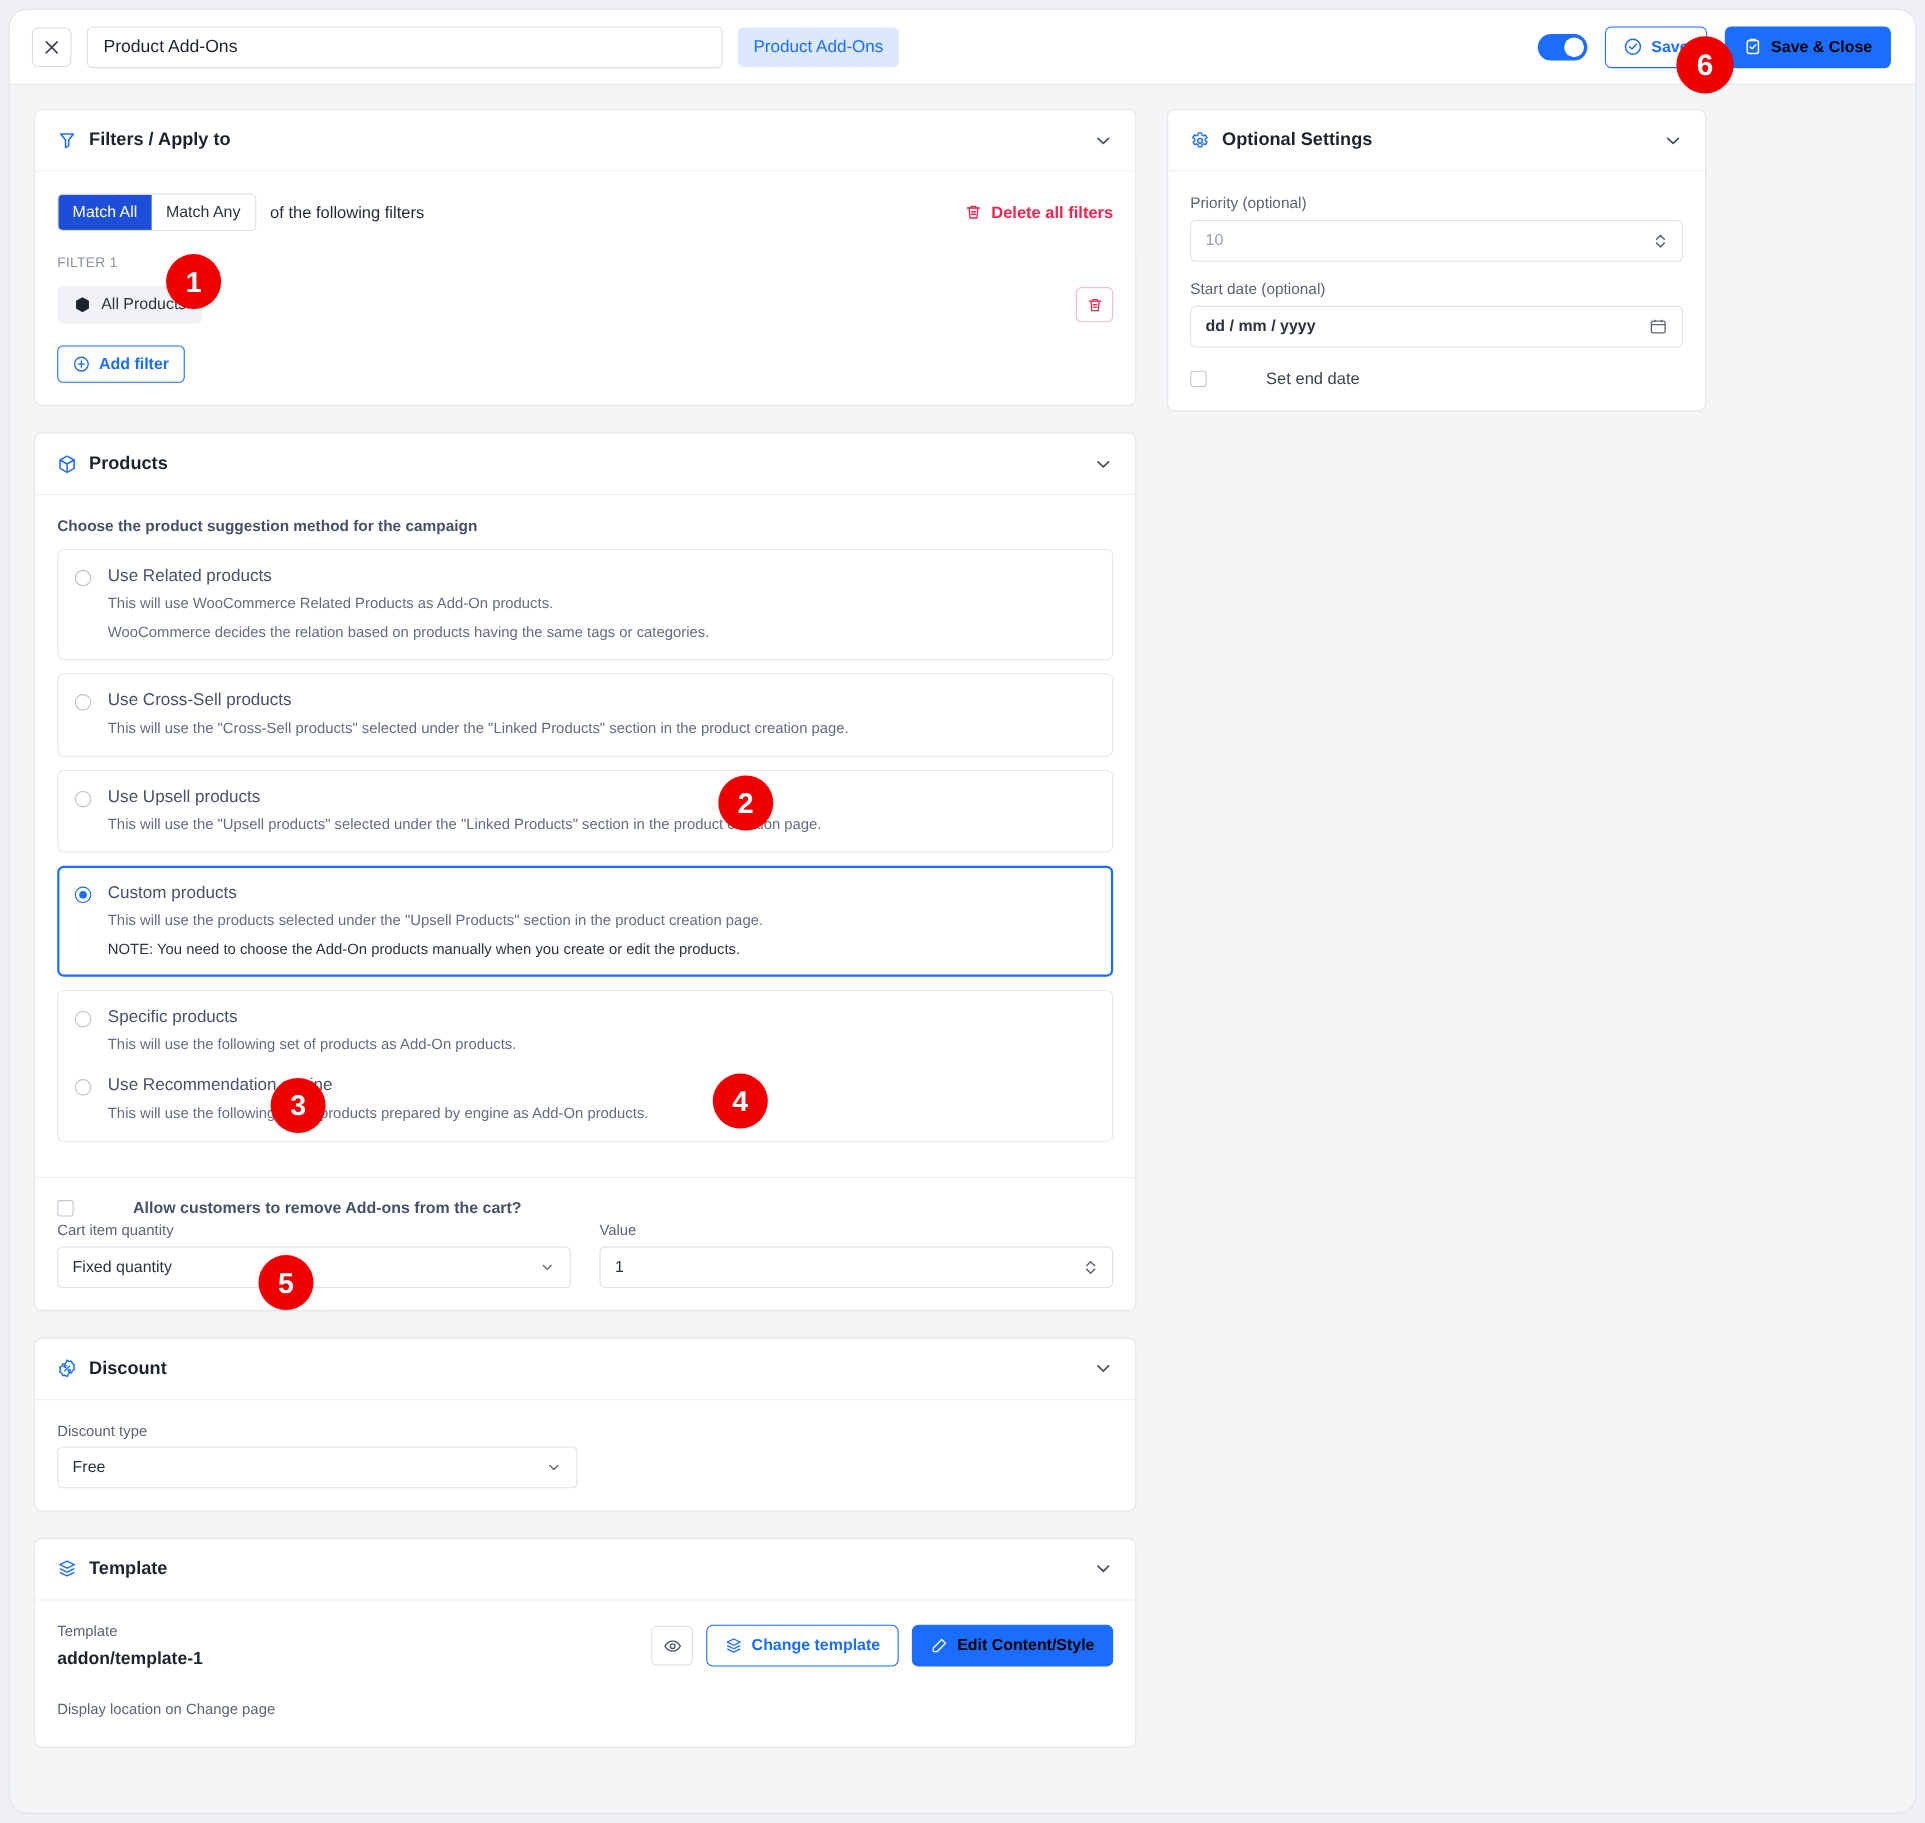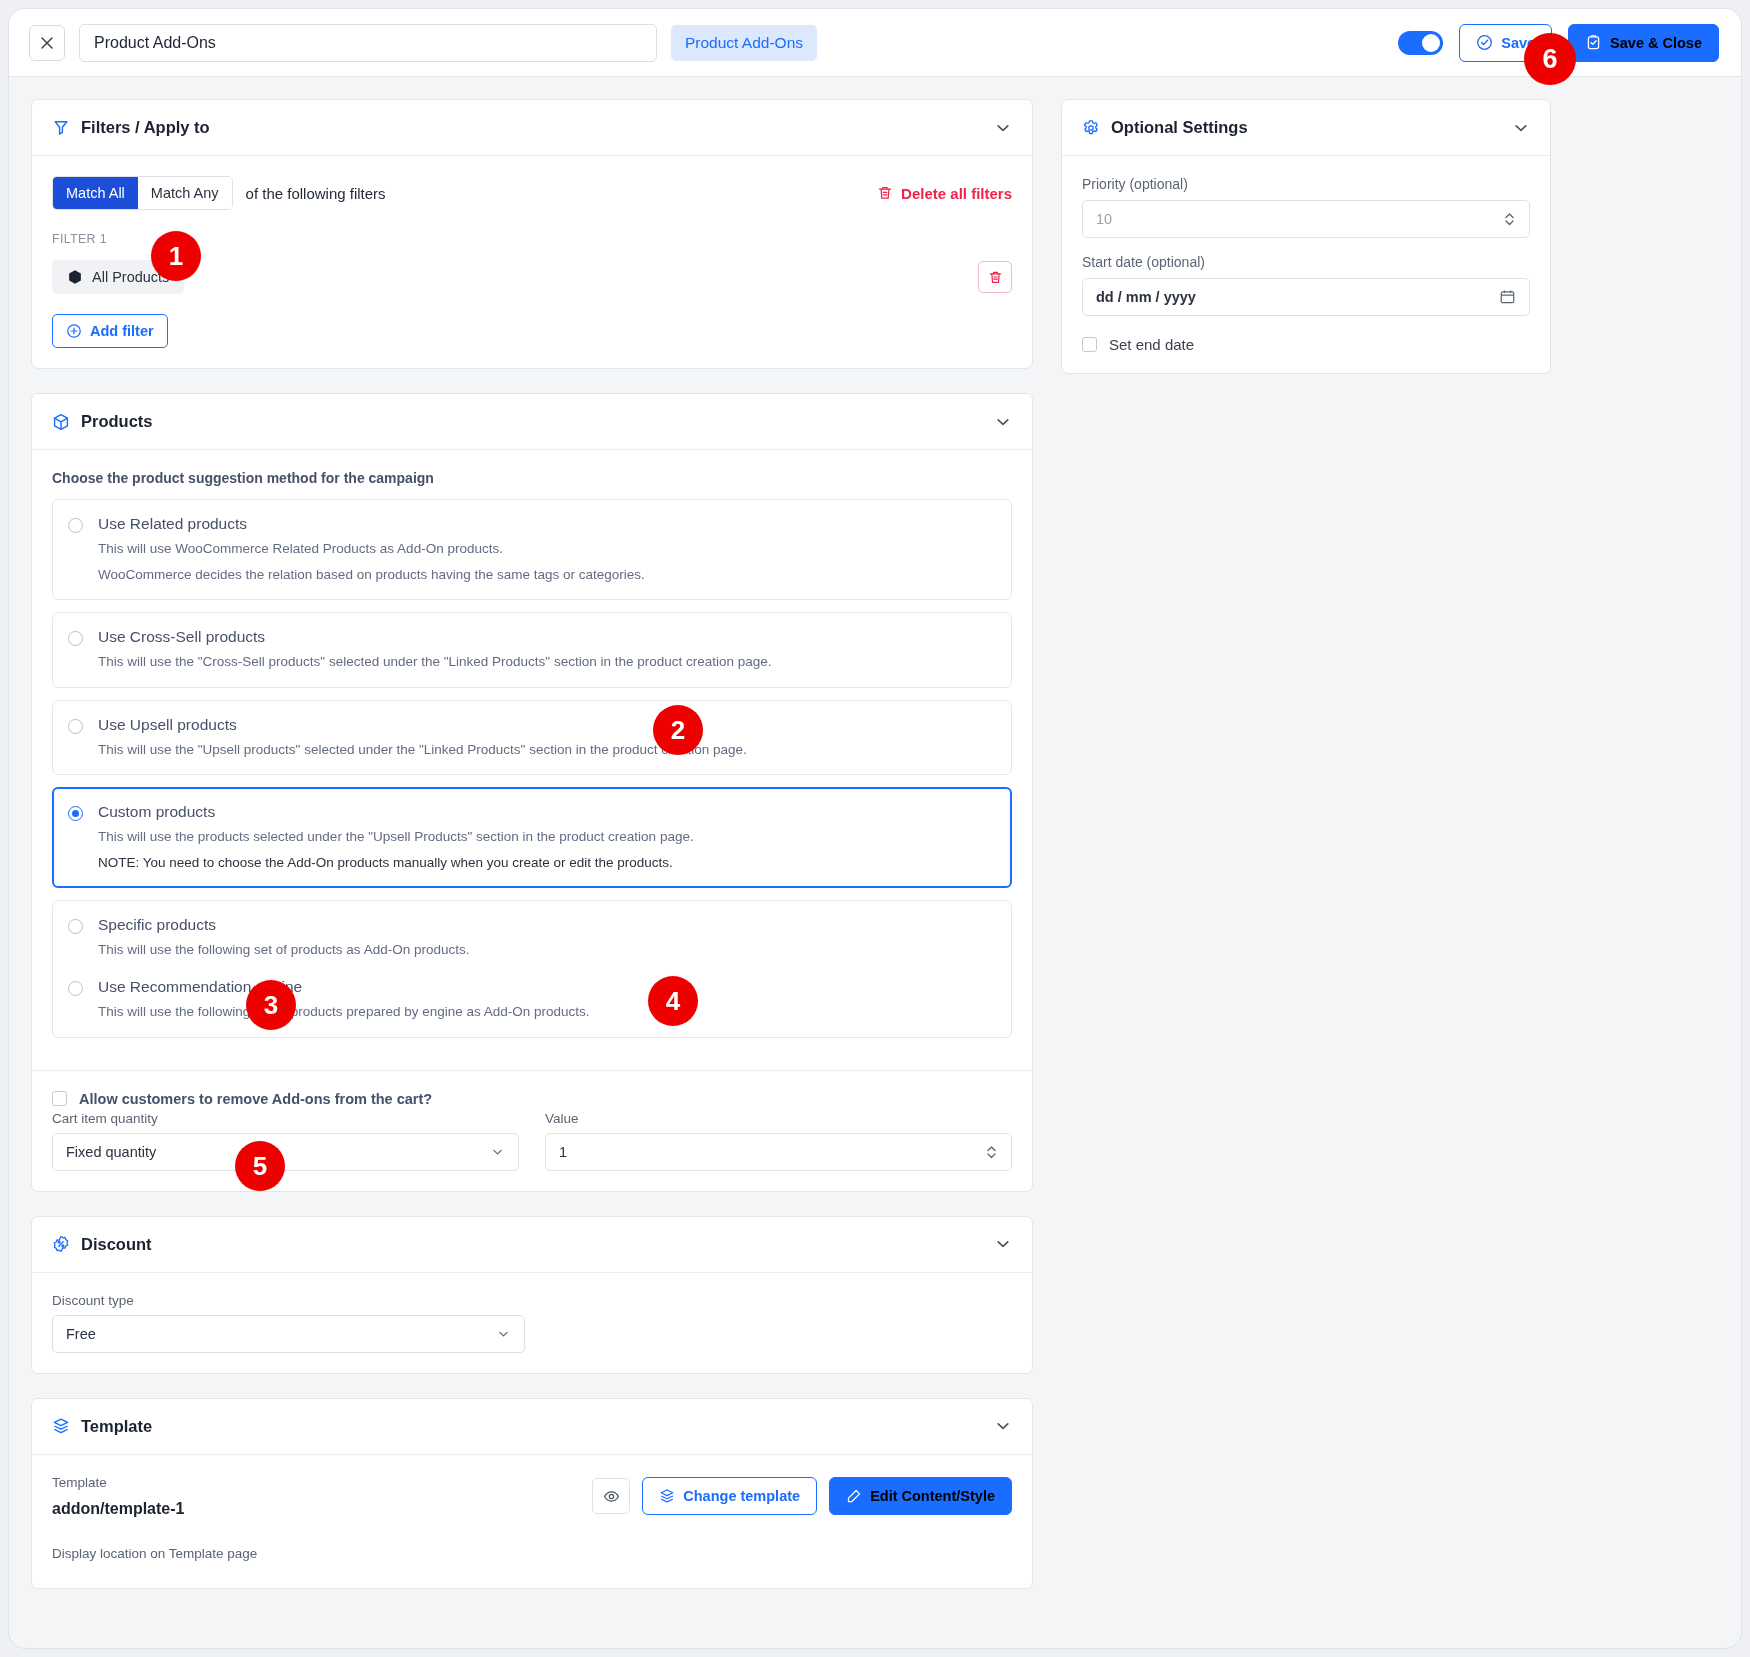--- a/index.html
+++ b/index.html
@@ -275,21 +275,21 @@
     color: #626c82;
     margin-left: 30px;
     margin-top: 6px;
     line-height: 1.45;
   }
   .opt-desc.note { color: #2b3240; }
   .opt-group-sub { margin-top: 18px; }
 
   .hr { height: 1px; background: #ebeef2; }
 
-  .check-row { display: flex; align-items: center; }
+  .check-row { display: flex; align-items: center; gap: 42px; }
   .cbox {
     width: 15px; height: 15px;
     border: 1.5px solid #c3c9d2;
     border-radius: 3px;
     background: #fff;
     flex: 0 0 auto;
   }
   .check-lbl {
     font-size: 14.5px;
     font-weight: bold;
@@ -671,21 +671,21 @@
                   <svg width="16" height="16" viewBox="0 0 18 18" fill="none" stroke="#ffffff" stroke-width="1.4" stroke-linecap="round" stroke-linejoin="round">
                     <path d="M11.4 2.8 l3.8 3.8 L6.6 15.2 H2.8 v-3.8z"></path>
                   </svg>
                 </span>
                 <span>Edit Content/Style</span>
               </div>
             </div>
           </div>
 
           <div class="field" style="margin-top:28px">
-            <div class="field-lbl">Display location on Template page</div>
+            <div class="field-lbl">Display location on Change page</div>
           </div>
         </div>
       </div>
     </div>
 
     <div class="col-right">
       <div class="card">
         <div class="card-head">
           <span class="ico">
             <svg width="18" height="18" viewBox="0 0 18 18" fill="none" stroke="#1a6dff" stroke-width="1.3" stroke-linejoin="round">

